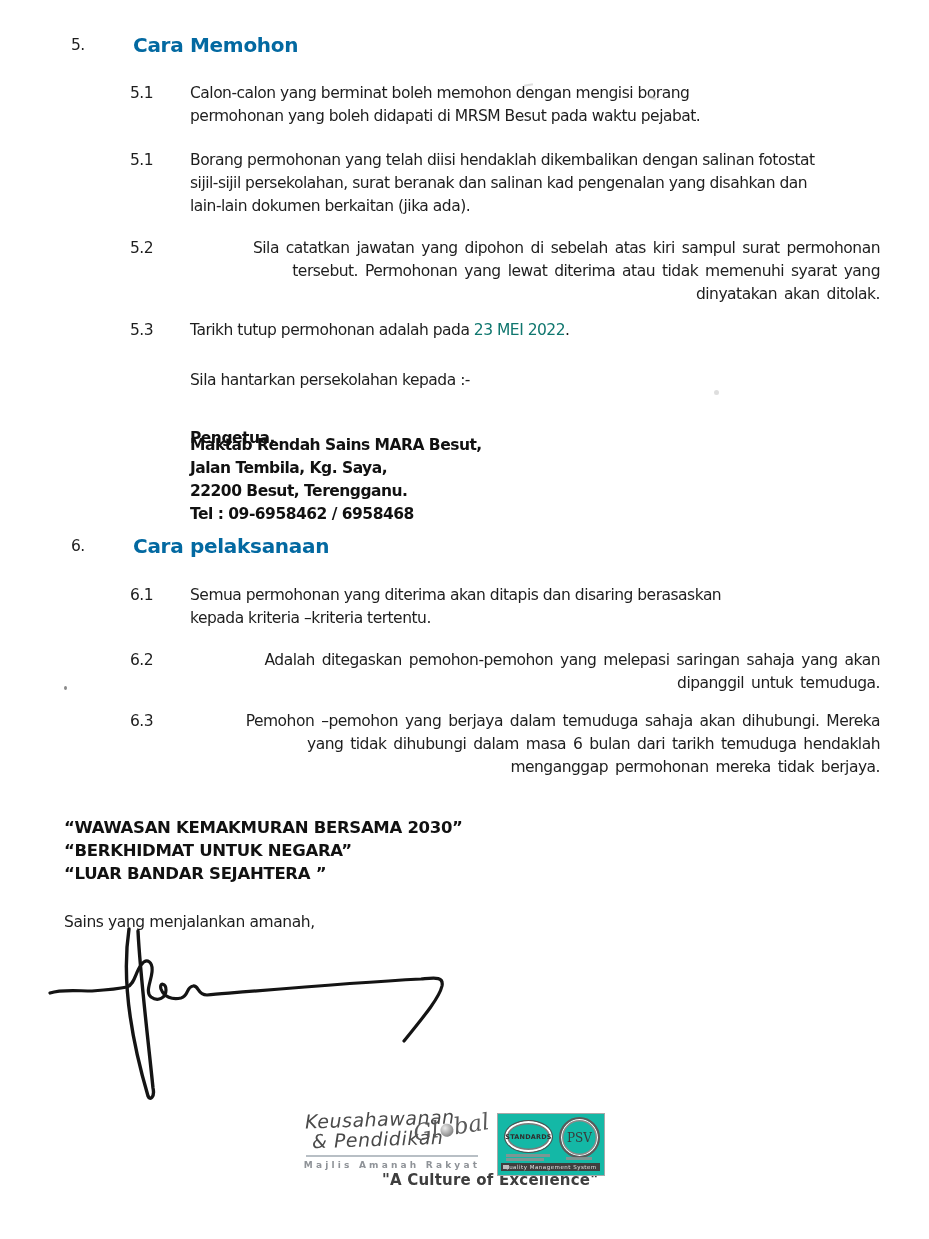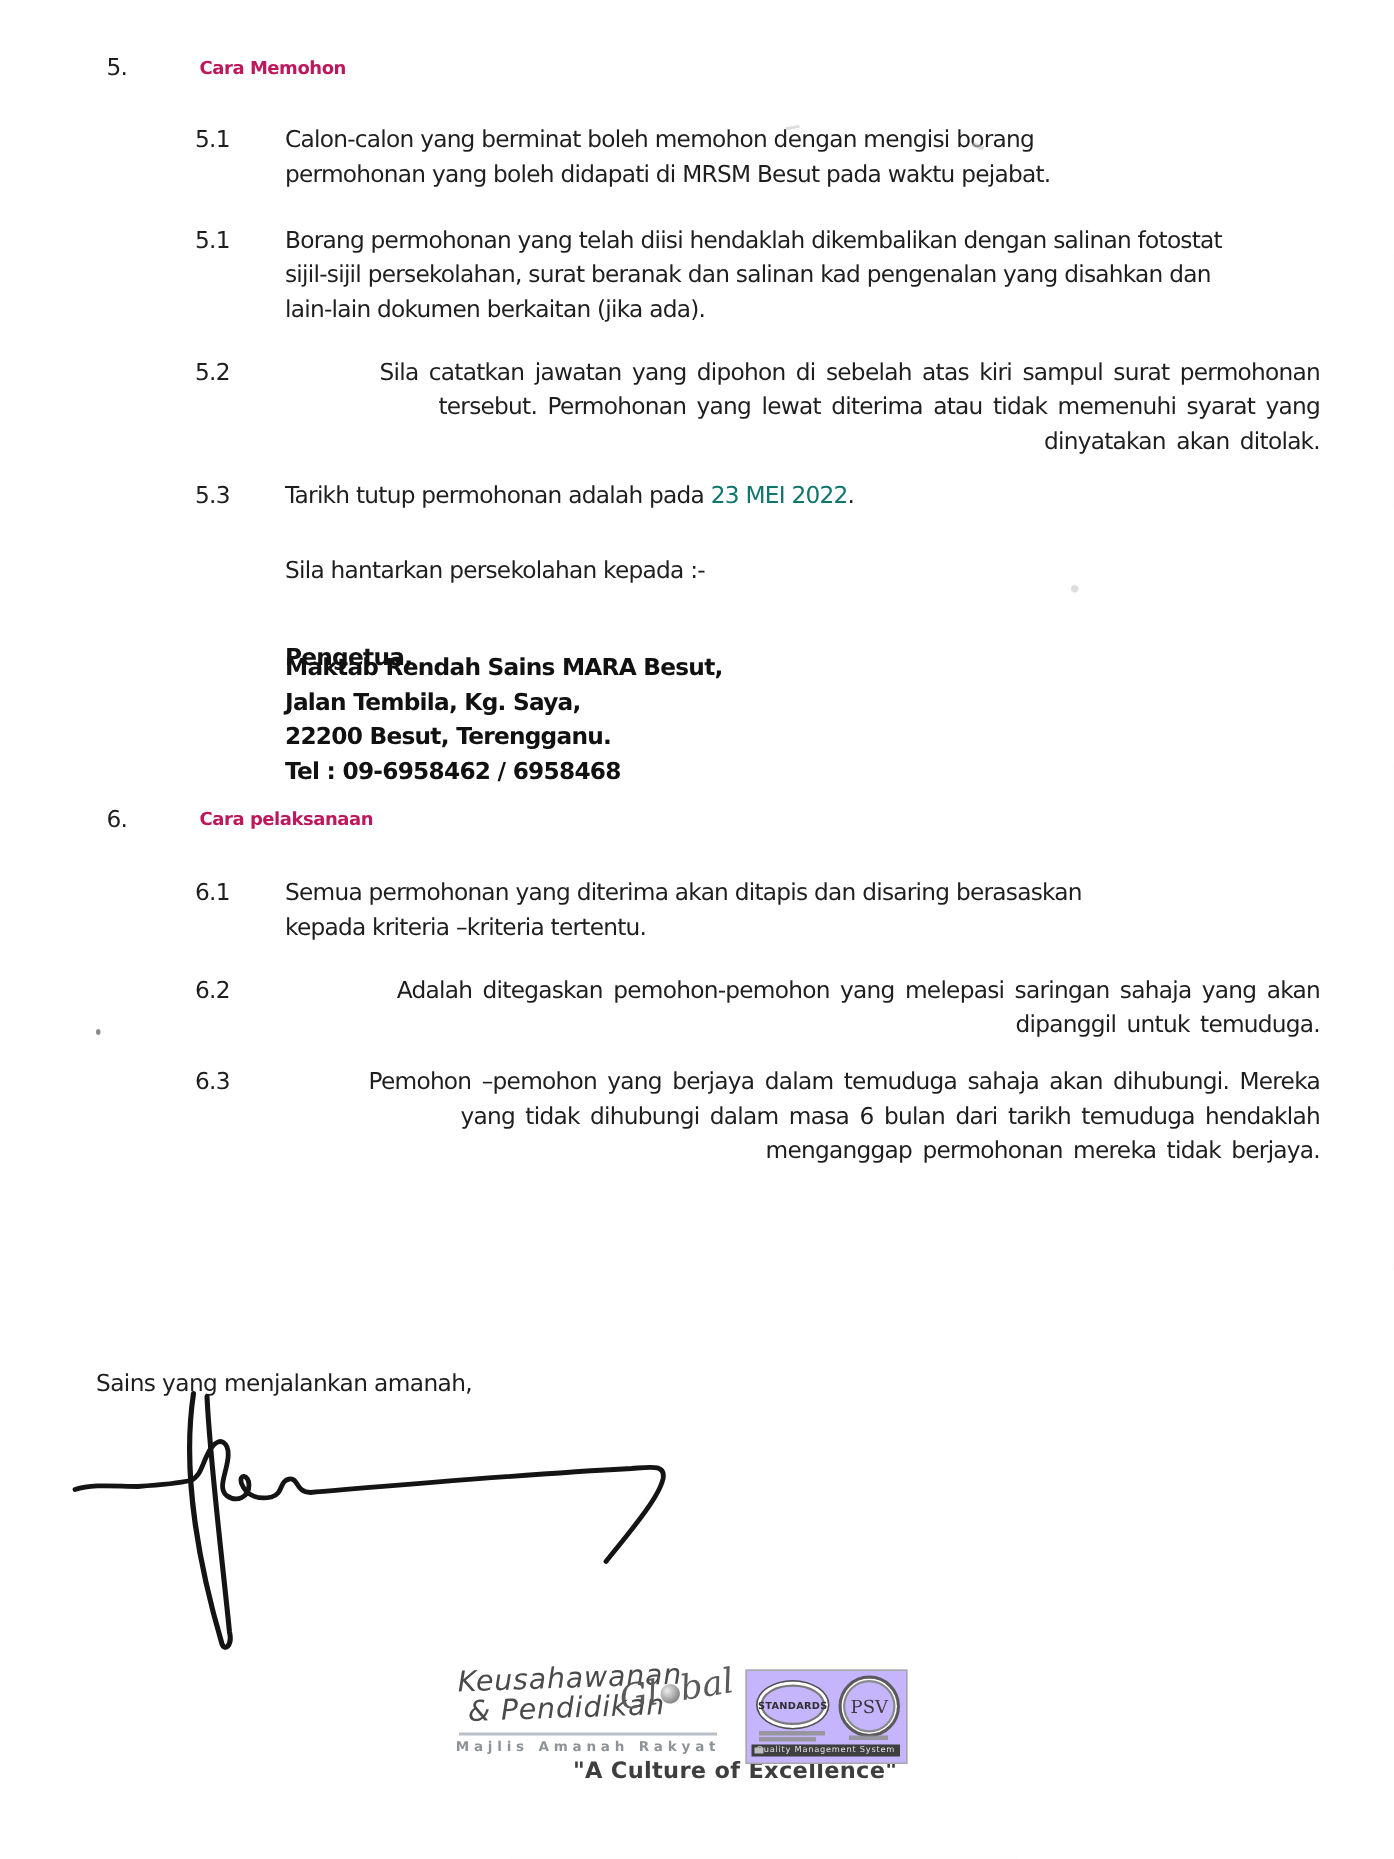--- a/index.html
+++ b/index.html
@@ -9,21 +9,21 @@
     font-family:"DejaVu Sans","Liberation Sans",sans-serif;
     color:#1e1e1e;
   }
   .page{
     position:relative;width:929px;height:1239px;
     background:#ffffff;overflow:hidden;
   }
   .row{position:absolute;left:0;width:929px;}
   .num{position:absolute;left:130px;width:54px;font-size:15.5px;letter-spacing:-0.5px;line-height:23px;}
   .sec-num{position:absolute;left:71px;width:50px;font-size:15.5px;letter-spacing:-0.5px;line-height:23px;}
-  .sec-title{position:absolute;left:133px;font-weight:bold;font-size:12px;letter-spacing:-0.3px;line-height:23px;color:#be185d;}
+  .sec-title{position:absolute;left:133px;font-weight:bold;font-size:20px;letter-spacing:-0.3px;line-height:23px;color:#0369a1;}
   .txt{
     position:absolute;left:190px;width:690px;
     font-size:15.5px;letter-spacing:-0.5px;line-height:23px;
     white-space:pre-line;
   }
   .ws{word-spacing:2.5px;text-align:right;}
   .b{font-weight:normal;color:#0f766e;}
   .addr{font-weight:bold;color:#111;}
   .slogans{position:absolute;left:64px;font-weight:bold;font-size:16.5px;letter-spacing:-0.3px;line-height:23px;color:#111;}
   .closing{position:absolute;left:64px;font-size:15.5px;letter-spacing:-0.4px;line-height:23px;}
@@ -36,21 +36,21 @@
   .brand2{position:absolute;left:312px;top:1128px;font-size:19px;font-style:italic;color:#4a4a4a;transform:rotate(-2deg);letter-spacing:0.5px;}
   .brand-global{position:absolute;left:413px;top:1114px;font-size:23px;font-style:italic;font-family:"DejaVu Serif","Liberation Serif",serif;color:#5a5a5a;transform:rotate(-9deg);}
   .globe{display:inline-block;width:13px;height:13px;border-radius:50%;
     background:radial-gradient(circle at 38% 32%, #ececec 0%, #a0a0a0 55%, #5c5c5c 100%);
     vertical-align:-1px;margin:0 1px;}
   .brand-rule{position:absolute;left:306px;top:1155px;width:172px;height:2px;background:#b8bfc5;}
   .brand-sub{position:absolute;left:300px;top:1160px;width:184px;text-align:center;font-size:9px;font-weight:bold;letter-spacing:3.2px;color:#8f9398;}
   .tagline{position:absolute;left:382px;top:1171px;font-size:15px;font-weight:bold;color:#3e3e3e;letter-spacing:0.2px;}
 
   
-  .seals{position:absolute;left:497px;top:1113px;width:106px;height:61px;border:1px solid #a8a8a8;background:#c4b5fd;}
+  .seals{position:absolute;left:497px;top:1113px;width:106px;height:61px;border:1px solid #a8a8a8;background:#14b8a6;}
   .seal-oval{position:absolute;left:6px;top:6px;width:47px;height:31px;border:1.5px solid #4f4f4f;border-radius:50%;
     box-shadow:inset 0 0 0 2px #ffffff, inset 0 0 0 3.5px #7a7a7a;
     display:flex;align-items:center;justify-content:center;}
   .seal-oval .seal-word{font-size:6.5px;font-weight:bold;color:#2f2f2f;letter-spacing:0.2px;}
   .seal-circle{position:absolute;left:61px;top:3px;width:37px;height:37px;border:2px solid #5a5a5a;border-radius:50%;
     box-shadow:inset 0 0 0 1px #ffffff, inset 0 0 0 2.5px #8a8a8a;
     display:flex;align-items:center;justify-content:center;}
   .seal-circle .seal-word{font-family:"DejaVu Serif","Liberation Serif",serif;font-size:12px;font-weight:normal;color:#3a3a3a;}
   .tiny-bar{position:absolute;height:2.5px;background:#8f8f8f;opacity:0.85;}
   .seal-bar{position:absolute;left:3px;top:49px;width:99px;height:8px;background:#3f3f3f;
@@ -124,20 +124,25 @@
 dipanggil untuk temuduga.</div>
   </div>
 
   <div class="row" style="top:710px">
     <span class="num">6.3</span>
     <div class="txt ws">Pemohon –pemohon yang berjaya dalam temuduga sahaja akan dihubungi. Mereka
 yang tidak dihubungi dalam masa 6 bulan dari tarikh temuduga hendaklah
 menganggap permohonan mereka tidak berjaya.</div>
   </div>
 
+  <div class="slogans" style="top:816px">
+    <div>“WAWASAN KEMAKMURAN BERSAMA 2030”</div>
+    <div>“BERKHIDMAT UNTUK NEGARA”</div>
+    <div>“LUAR BANDAR SEJAHTERA ”</div>
+  </div>
 
   <div class="closing" style="top:911px">Sains yang menjalankan amanah,</div>
 
   <svg class="sig-svg" viewBox="0 0 929 1239">
     <path d="M 129 929 C 121 982, 133 1045, 148 1096 C 150 1101, 155 1097, 153 1088 C 148 1038, 140 974, 138 931" fill="none" stroke="#141414" stroke-width="3.4" stroke-linecap="round"></path>
     <path d="M 50 993 C 62 989, 78 991, 92 991 C 106 990, 118 989, 127 987
              C 135 984, 135 973, 141 965 C 147 957, 153 962, 152 972
              C 151 982, 145 992, 151 997 C 158 1002, 166 998, 166 990
              C 166 983, 159 982, 161 989 C 164 997, 172 1000, 181 998
              C 189 996, 186 987, 193 986 C 199 985, 197 995, 207 995

